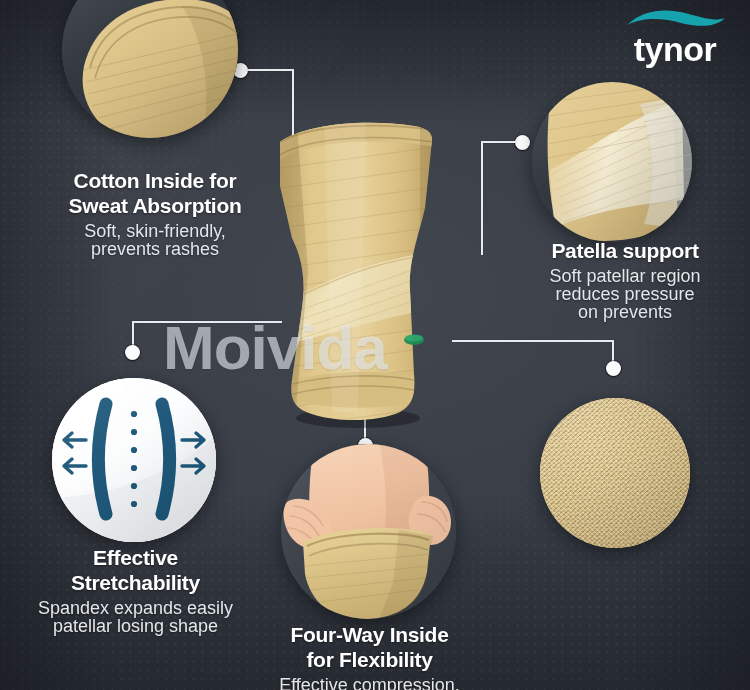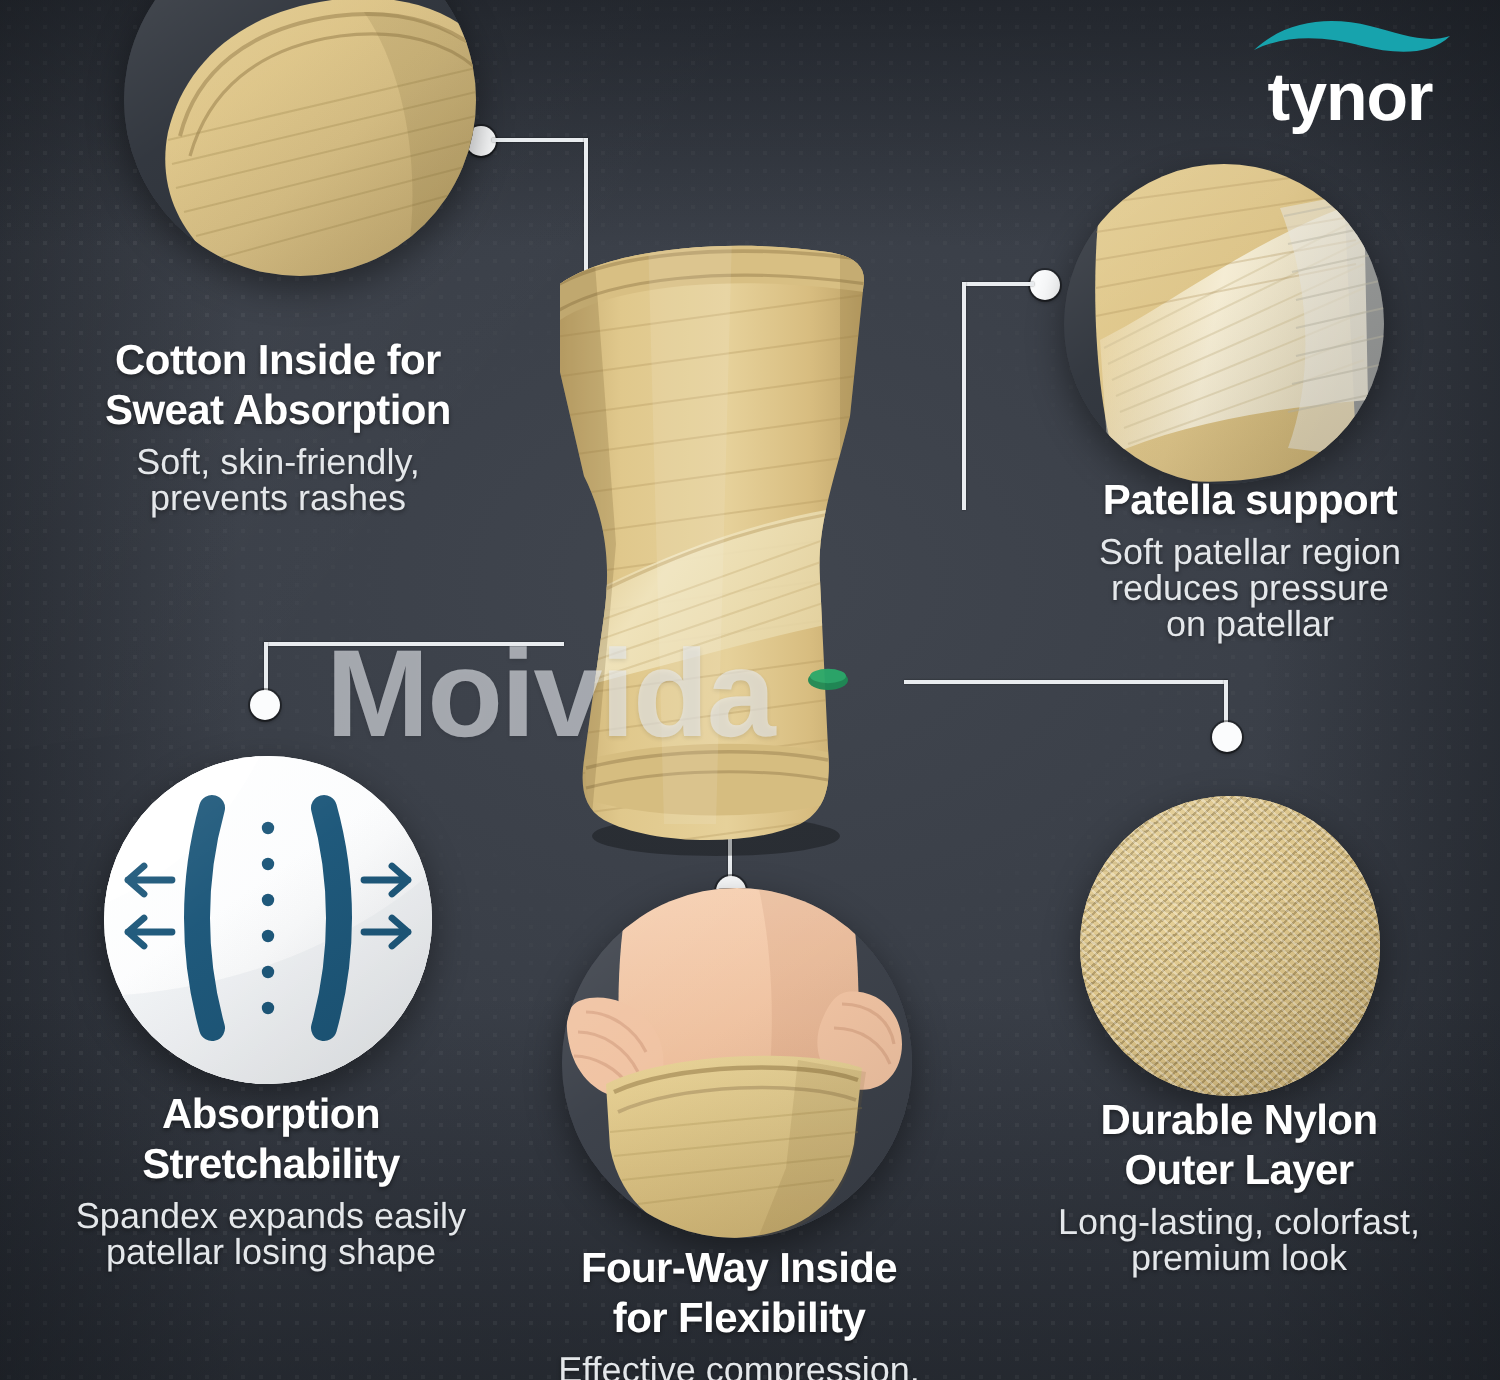--- a/index.html
+++ b/index.html
@@ -343,67 +343,57 @@
 
   <div class="circ" style="left:540px;top:398px;width:150px;height:150px;background:#d8c084;">
     <div style="position:absolute;inset:0;background:
             radial-gradient(110% 110% at 35% 30%, #e6d096 0%, #d8bf83 55%, #bfa56c 100%);"></div>
     <div class="fab-knit"></div>
     <div class="glass"></div>
   </div>
 
   <div class="watermark" style="left:163px;top:312px;">Moivida</div>
 
-  <div class="cap" style="left:4px;top:168px;width:270px;">
+  <div class="cap" style="left:20px;top:168px;width:270px;">
     <h3>
       <span>Cotton Inside for</span><br>
       <span>Sweat Absorption</span>
     </h3>
     <p>
       <span>Soft, skin-friendly,</span><br>
       <span>prevents rashes</span>
     </p>
   </div>
 
   <div class="cap" style="left:505px;top:238px;width:240px;">
     <h3>
       <span>Patella support</span>
     </h3>
     <p>
       <span>Soft patellar region</span><br>
       <span>reduces pressure</span><br>
-      <span>on patellar</span>
+      <span>on prevents</span>
     </p>
   </div>
 
   <div class="cap" style="left:18px;top:545px;width:235px;">
     <h3>
-      <span>Absorption</span><br>
+      <span>Effective</span><br>
       <span>Stretchability</span>
     </h3>
     <p>
       <span>Spandex expands easily</span><br>
       <span>patellar losing shape</span>
     </p>
   </div>
 
   <div class="cap" style="left:252px;top:622px;width:235px;">
     <h3>
       <span>Four-Way Inside</span><br>
       <span>for Flexibility</span>
     </h3>
     <p>
       <span>Effective compression,</span>
     </p>
   </div>
 
-  <div class="cap" style="left:497px;top:548px;width:245px;">
-    <h3>
-      <span>Durable Nylon</span><br>
-      <span>Outer Layer</span>
-    </h3>
-    <p>
-      <span>Long-lasting, colorfast,</span><br>
-      <span>premium look</span>
-    </p>
-  </div>
 
 </div>
 
 </body></html>

